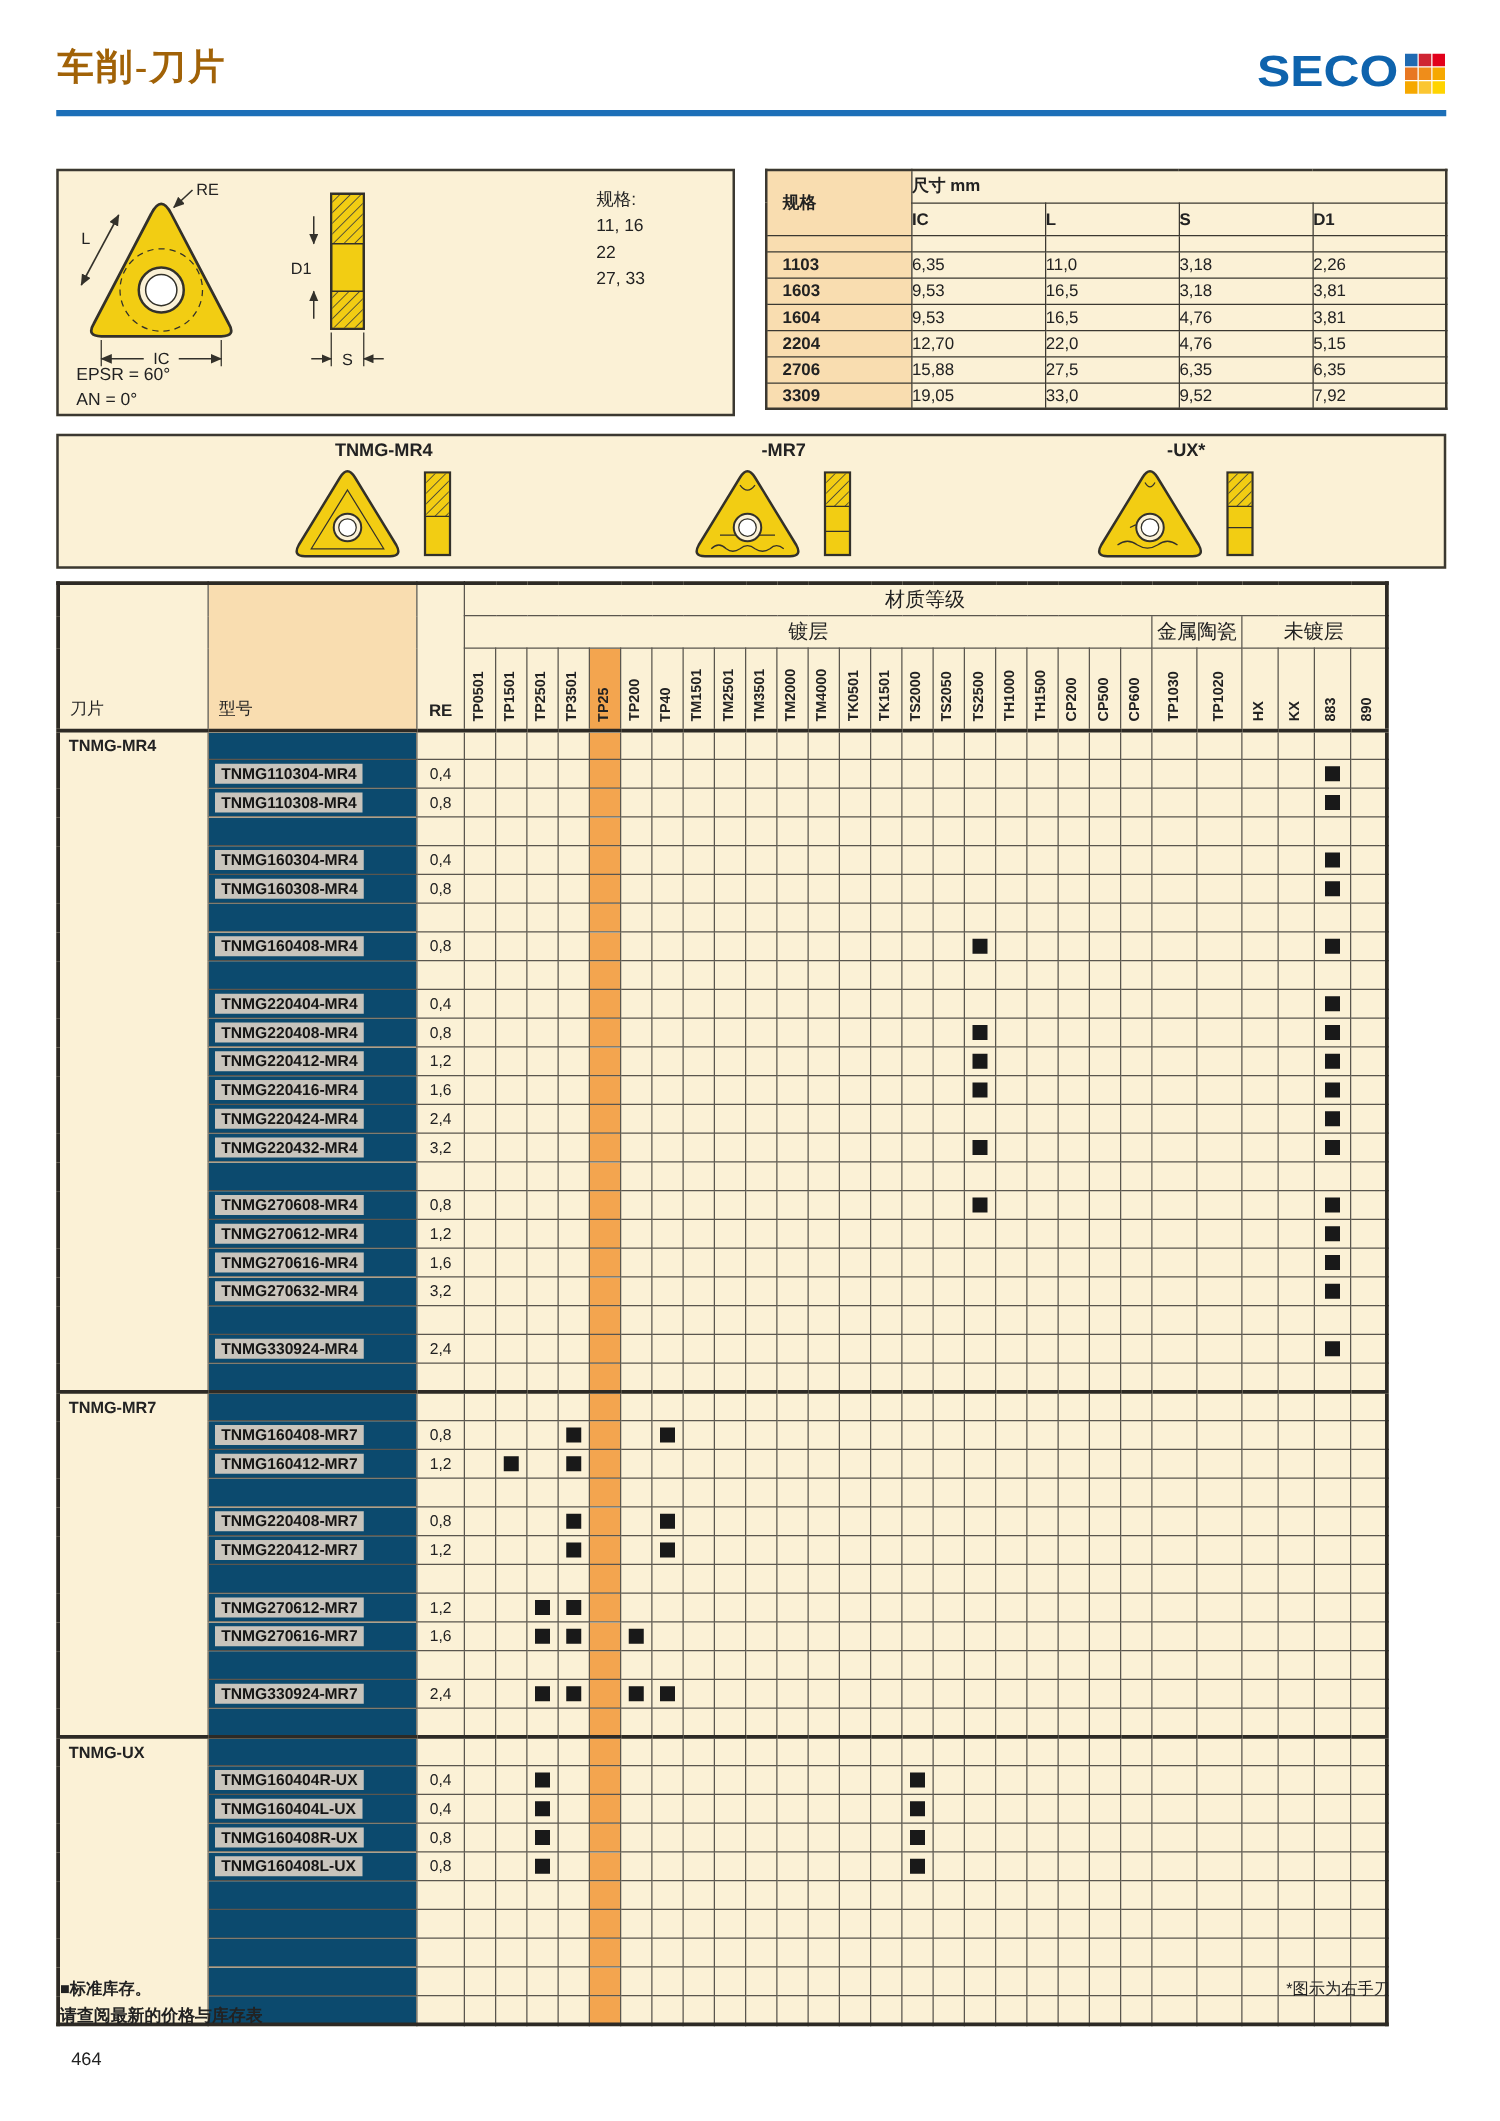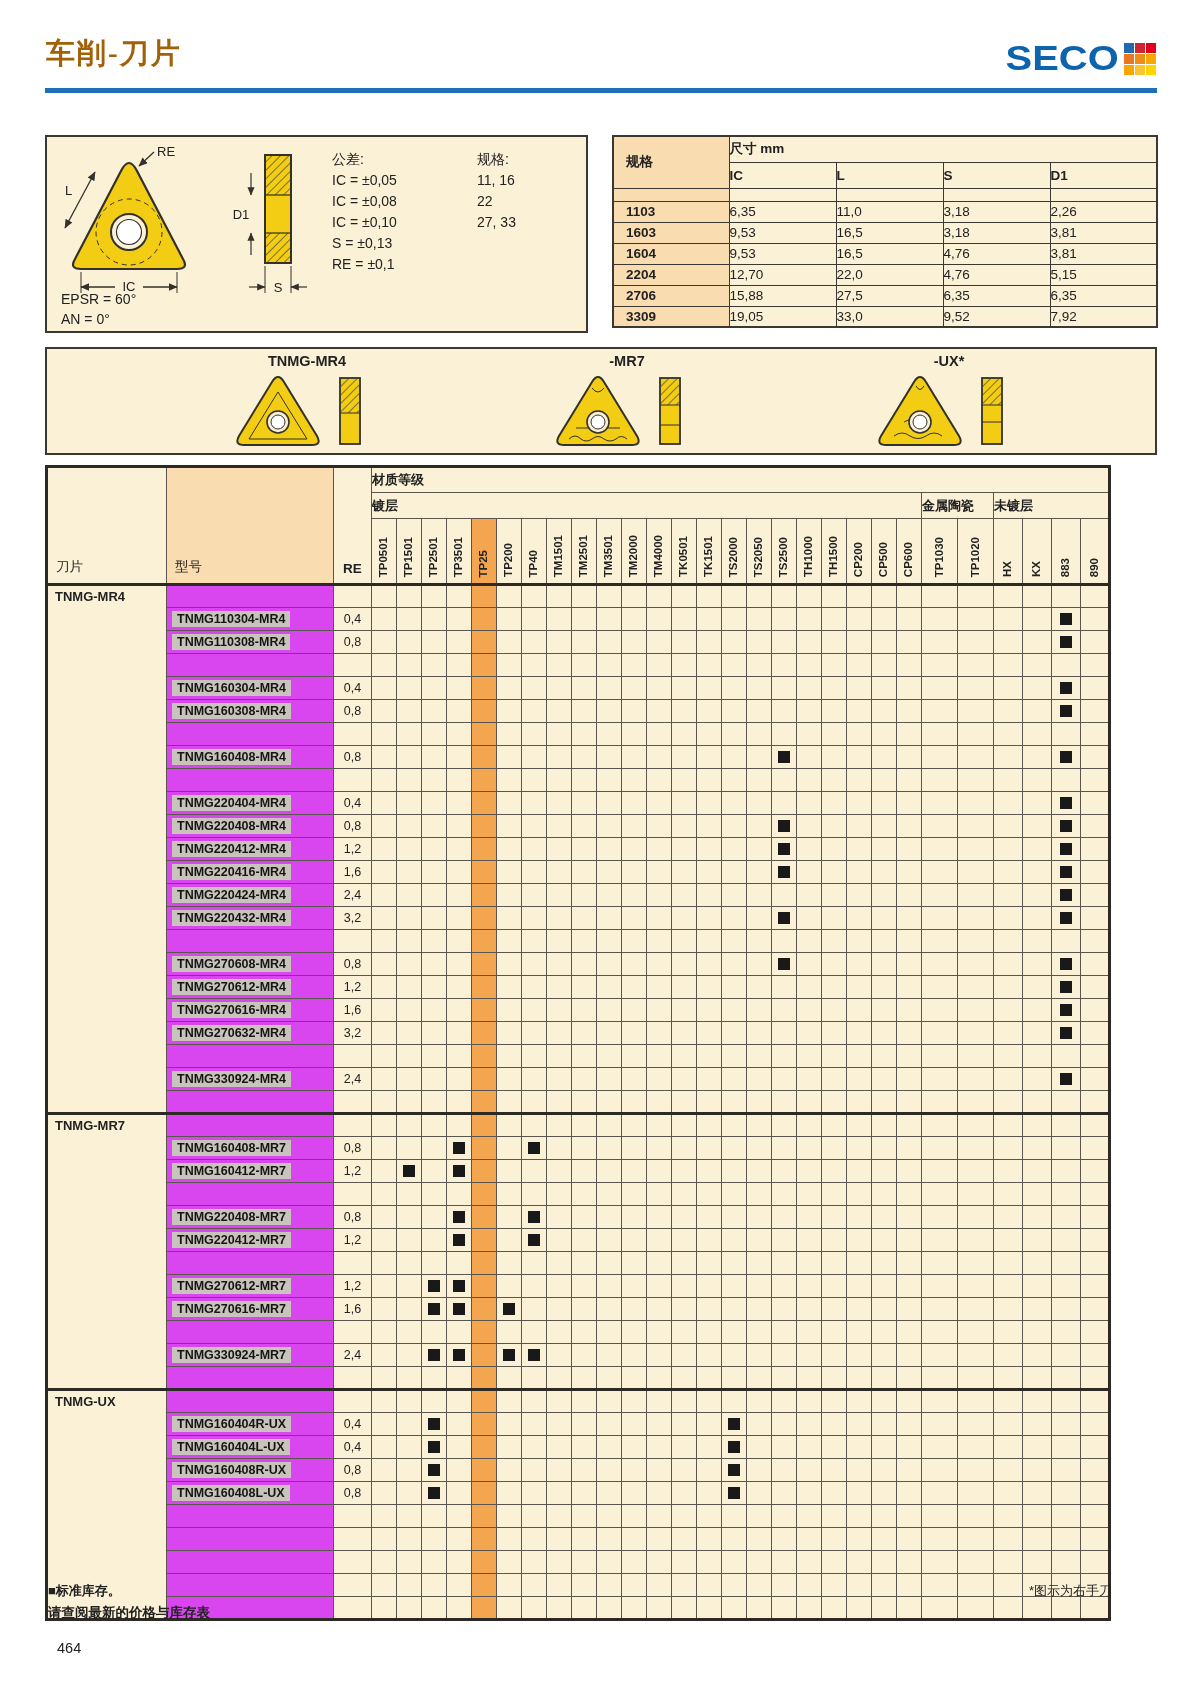--- a/index.html
+++ b/index.html
@@ -48,27 +48,27 @@
   
   .matrix { position:absolute; left:45px; top:465px; border-collapse:collapse; table-layout:fixed;
             background:#fbf1d6; border:3px solid #2d2a25; }
   .matrix td { border:1px solid #5a564e; padding:0; font-size:12px; height:23px; overflow:hidden; }
   .matrix col.c-insert { width:120px; } .matrix col.c-model { width:167px; } .matrix col.c-re { width:38px; }
   .matrix col.c-g0 { width:25px; } .matrix col.c-g1 { width:36px; } .matrix col.c-g2 { width:29px; }
   .matrix td.htop { border-bottom:3px solid #2d2a25; vertical-align:bottom; font-size:13.5px; }
   .matrix td.h-insert, .matrix td.h-model { text-align:left; padding:0 0 7px 8px; }
   .matrix td.h-model { background:#f9ddb0; }
   .matrix td.h-re { text-align:center; font-weight:bold; padding-bottom:7px; }
-  .matrix td.band { height:26px; font-weight:bold; font-size:13px; }
+  .matrix td.band { height:26px; text-align:center; font-weight:normal; font-size:16px; }
   .matrix td.vlabel { height:66px; vertical-align:bottom; text-align:center;
                       border-bottom:3px solid #2d2a25; }
   .vtext { writing-mode:vertical-rl; transform:rotate(180deg); font-weight:bold; font-size:11.5px;
            line-height:1; display:inline-block; padding:3px 0 5px 0; letter-spacing:0px; }
   .matrix td.hl { background:#f3a54f; }
-  .matrix td.mcell { background:#d946ef; text-align:left; }
+  .matrix td.mcell { background:#0c4a6e; text-align:left; }
   .matrix td.icell { border-top:0; border-bottom:0; text-align:left; }
   .matrix td.gname { font-weight:bold; font-size:13px; padding-left:7px; }
   .matrix td.recell { text-align:center; font-size:12.5px; }
   .matrix tr.r-group td { border-top:3px solid #2d2a25; }
   .chip { display:inline-block; background:#c8c4bc; color:#151515; font-weight:bold; font-size:12.5px;
           padding:1px 5px; margin-left:5px; white-space:nowrap; }
   .sq { width:12px; height:12px; background:#191919; margin:0 auto; }
 
   
   .fn1 { position:absolute; left:48px; top:1582px; font-size:13px; font-weight:bold; }
@@ -136,30 +136,20 @@
         <text x="-24" y="74" font-size="13" fill="#222" text-anchor="middle">D1</text>
         <line x1="0" y1="121" x2="0" y2="148" stroke="#33312a" stroke-width="1"></line>
         <line x1="26" y1="121" x2="26" y2="148" stroke="#33312a" stroke-width="1"></line>
         <line x1="-16" y1="142" x2="0" y2="142" stroke="#33312a" stroke-width="1.2" marker-end="url(#a0)"></line>
         <line x1="42" y1="142" x2="26" y2="142" stroke="#33312a" stroke-width="1.2" marker-end="url(#a0)"></line>
         <text x="13" y="147" font-size="13" fill="#222" text-anchor="middle">S</text>
       </g>
     </svg>
     <div class="dg-epsr">EPSR = 60°</div>
     <div class="dg-an">AN = 0°</div>
-    <div class="tol-block">
-      <div class="blk-title">公差:</div>
-      <div>
-          <div class="tol-line">IC = ±0,05</div>
-          <div class="tol-line">IC = ±0,08</div>
-          <div class="tol-line">IC = ±0,10</div>
-          <div class="tol-line">S = ±0,13</div>
-          <div class="tol-line">RE = ±0,1</div>
-        </div>
-    </div>
     <div class="spec-block">
       <div class="blk-title">规格:</div>
       <div>
           <div class="spec-line">11, 16</div>
           <div class="spec-line">22</div>
           <div class="spec-line">27, 33</div>
         </div>
     </div>
   </div>
 

